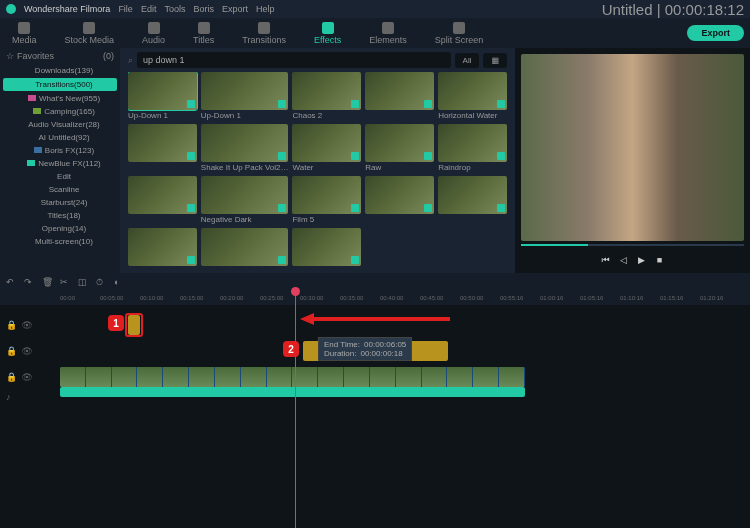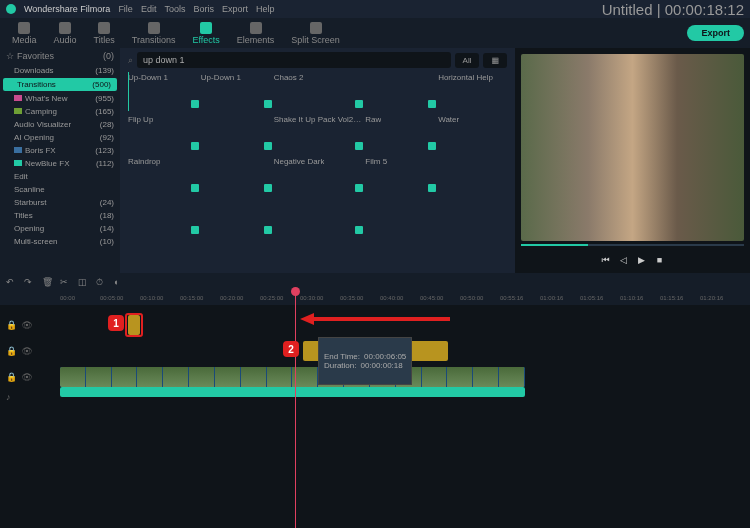--- a/index.html
+++ b/index.html
@@ -3,39 +3,39 @@
 <meta charset="utf-8">
 <style>
 *{margin:0;padding:0;box-sizing:border-box;font-family:Arial,sans-serif}
 body{background:#0f1419;color:#aaa;font-size:9px;width:750px;height:528px;overflow:hidden}
 .titlebar{height:18px;background:#1a2332;display:flex;align-items:center;padding:0 6px;gap:8px}
 .logo{width:10px;height:10px;background:#22c9a5;border-radius:50%}
 .app-name{color:#ccc;font-size:9px}
 .menu-item{color:#999;font-size:9px;cursor:pointer}
 .proj-title{margin-left:auto;color:#999;font-size:15px}
 .tabrow{height:30px;background:#151d28;display:flex;align-items:center;padding:0 6px;gap:2px}
-.tbs{display:flex;gap:5px}
+.tbs{display:flex;gap:16px}
 .tab{display:flex;flex-direction:column;align-items:center;gap:1px;padding:2px 6px;cursor:pointer;color:#888}
 .tab.sel{color:#22c9a5}
 .tab-ico{width:12px;height:12px;background:#666;border-radius:2px}
 .tab.sel .tab-ico{background:#22c9a5}
 .export-btn{margin-left:auto;background:#22c9a5;color:#0f1419;padding:3px 14px;border-radius:10px;font-size:9px;cursor:pointer;font-weight:bold}
 .main{height:225px;display:flex}
 .sidebar{width:120px;background:#151d28;overflow:hidden}
 .sb-hdr{padding:3px 6px;color:#888;display:flex;align-items:center;gap:3px}
-.sb-item{display:flex;justify-content:space-between;padding:2px 6px 2px 14px;color:#999;font-size:8px;cursor:pointer}
+.sb-item{display:flex;justify-content:center;padding:2px 6px 2px 14px;color:#999;font-size:8px;cursor:pointer}
 .sb-item.rec{background:#22c9a5;color:#0f1419;border-radius:2px;margin:1px 3px}
 .sb-item .tag{width:8px;height:6px;display:inline-block;margin-right:3px}.tg-p{background:#c94c8e}.tg-g{background:#6fa035}.tg-b{background:#3a6fa0}.tg-t{background:#22c9a5}
 .center{flex:1;background:#1a2332;padding:4px 8px;display:flex;flex-direction:column}
 .search-row{display:flex;gap:4px;margin-bottom:4px;align-items:center}
 .search-ico{color:#666}
 .search-box{flex:1;background:#0f1419;border:none;padding:3px 6px;color:#aaa;border-radius:3px;font-size:9px}
 .dd{background:#0f1419;color:#999;padding:3px 8px;border-radius:3px;font-size:8px}
 .grid{display:grid;grid-template-columns:repeat(5,1fr);gap:4px;overflow-y:auto}
-.cell{display:flex;}
+.cell{display:flex;flex-direction:column}
 .thumb{height:38px;background:linear-gradient(135deg,#3a4a2a,#5a6a3a,#7a8a5a);border-radius:2px;position:relative;cursor:pointer}
 .thumb.sel{outline:1px solid #22c9a5}
 .dl-ico{position:absolute;bottom:2px;right:2px;width:8px;height:8px;background:#22c9a5;border-radius:1px}
 .cell-lbl{font-size:8px;color:#999;margin-top:1px;white-space:nowrap;overflow:hidden}
 .preview{width:235px;background:#0f1419;display:flex;flex-direction:column;padding:6px}
 .pv-img{flex:1;background:linear-gradient(90deg,#5a6a4a 0%,#8a7a6a 30%,#c4a684 50%,#6a5a4a 70%,#4a5a3a 100%);border-radius:2px;position:relative}
 .pv-ctrl{display:flex;gap:8px;justify-content:center;padding:6px 0 2px}
 .pv-btn{width:10px;height:10px;color:#ccc;cursor:pointer;display:flex;align-items:center;justify-content:center}
 .pv-scrub{height:2px;background:#2a3a4a;margin:3px 0;position:relative}
 .pv-scrub::after{content:'';position:absolute;left:0;width:30%;height:100%;background:#22c9a5}
@@ -48,21 +48,21 @@
 .track{height:24px;display:flex;align-items:center;margin-bottom:2px}
 .track-hdr{width:60px;display:flex;gap:4px;padding:0 6px;color:#666}
 .track-body{flex:1;position:relative;height:100%}
 .clip{position:absolute;height:20px;top:2px;border-radius:2px}
 .clip-eff{background:#b8941f}
 .clip-vid{background:#2a6a9a;display:flex;overflow:hidden}
 .vframe{flex:1;border-right:1px solid #1a4a7a;background:linear-gradient(#4a6a3a,#6a8a5a)}
 .clip-aud{background:#22c9a5;height:10px}
 .playhead{position:absolute;top:0;bottom:0;width:1px;background:#e04060;left:295px;z-index:5}
 .playhead::before{content:'';position:absolute;top:-4px;left:-4px;width:9px;height:9px;background:#e04060;border-radius:50%}
-.tip{position:absolute;background:#2a3a4a;border:1px solid #444;padding:14px 5px;font-size:8px;z-index:6}
+.tip{position:absolute;background:#2a3a4a;border:1px solid #444;padding:2px 5px;font-size:8px;z-index:6}
 .tip-row{display:flex;gap:4px}
 .callout{position:absolute;width:16px;height:16px;background:#e02020;border:2px solid #e02020;border-radius:4px;color:#fff;display:flex;align-items:center;justify-content:center;font-weight:bold;font-size:10px;z-index:7}
 .callout-box{position:absolute;border:2px solid #e02020;border-radius:3px;z-index:7}
 .arrow{position:absolute;z-index:7}
 </style>
 </head>
 <body>
 
 <div class="titlebar">
   <span class="logo"></span>
@@ -77,20 +77,24 @@
 </div>
 
 <div class="tabrow">
   <div class="tbs" id="tabs">
       <div class="tab">
         <span class="tab-ico"></span>
         <span>Media</span>
       </div>
       <div class="tab">
         <span class="tab-ico"></span>
+        <span>Stock Media</span>
+      </div>
+      <div class="tab">
+        <span class="tab-ico"></span>
         <span>Audio</span>
       </div>
       <div class="tab">
         <span class="tab-ico"></span>
         <span>Titles</span>
       </div>
       <div class="tab">
         <span class="tab-ico"></span>
         <span>Transitions</span>
       </div>
@@ -128,21 +132,21 @@
         </div>
         <div class="sb-item">
           <span><span class="tag tg-g"></span>Camping</span>
           <span>(165)</span>
         </div>
         <div class="sb-item">
           <span>Audio Visualizer</span>
           <span>(28)</span>
         </div>
         <div class="sb-item">
-          <span>AI Opening</span>
+          <span>AI Untitled</span>
           <span>(92)</span>
         </div>
         <div class="sb-item">
           <span><span class="tag tg-b"></span>Boris FX</span>
           <span>(123)</span>
         </div>
         <div class="sb-item">
           <span><span class="tag tg-t"></span>NewBlue FX</span>
           <span>(112)</span>
         </div>
@@ -201,51 +205,45 @@
         <div class="cell">
           <div class="thumb">
             <span class="dl-ico"></span>
           </div>
           <span class="cell-lbl"></span>
         </div>
         <div class="cell">
           <div class="thumb">
             <span class="dl-ico"></span>
           </div>
-          <span class="cell-lbl">Horizontal Help</span>
-        </div>
-        <div class="cell">
-          <div class="thumb">
-            <span class="dl-ico"></span>
-          </div>
-          <span class="cell-lbl">Flip Up</span>
+          <span class="cell-lbl">Horizontal Water</span>
         </div>
         <div class="cell">
           <div class="thumb">
             <span class="dl-ico"></span>
           </div>
           <span class="cell-lbl"></span>
         </div>
         <div class="cell">
           <div class="thumb">
             <span class="dl-ico"></span>
           </div>
           <span class="cell-lbl">Shake It Up Pack Vol2…</span>
         </div>
         <div class="cell">
           <div class="thumb">
             <span class="dl-ico"></span>
           </div>
+          <span class="cell-lbl">Water</span>
+        </div>
+        <div class="cell">
+          <div class="thumb">
+            <span class="dl-ico"></span>
+          </div>
           <span class="cell-lbl">Raw</span>
-        </div>
-        <div class="cell">
-          <div class="thumb">
-            <span class="dl-ico"></span>
-          </div>
-          <span class="cell-lbl">Water</span>
         </div>
         <div class="cell">
           <div class="thumb">
             <span class="dl-ico"></span>
           </div>
           <span class="cell-lbl">Raindrop</span>
         </div>
         <div class="cell">
           <div class="thumb">
             <span class="dl-ico"></span>

